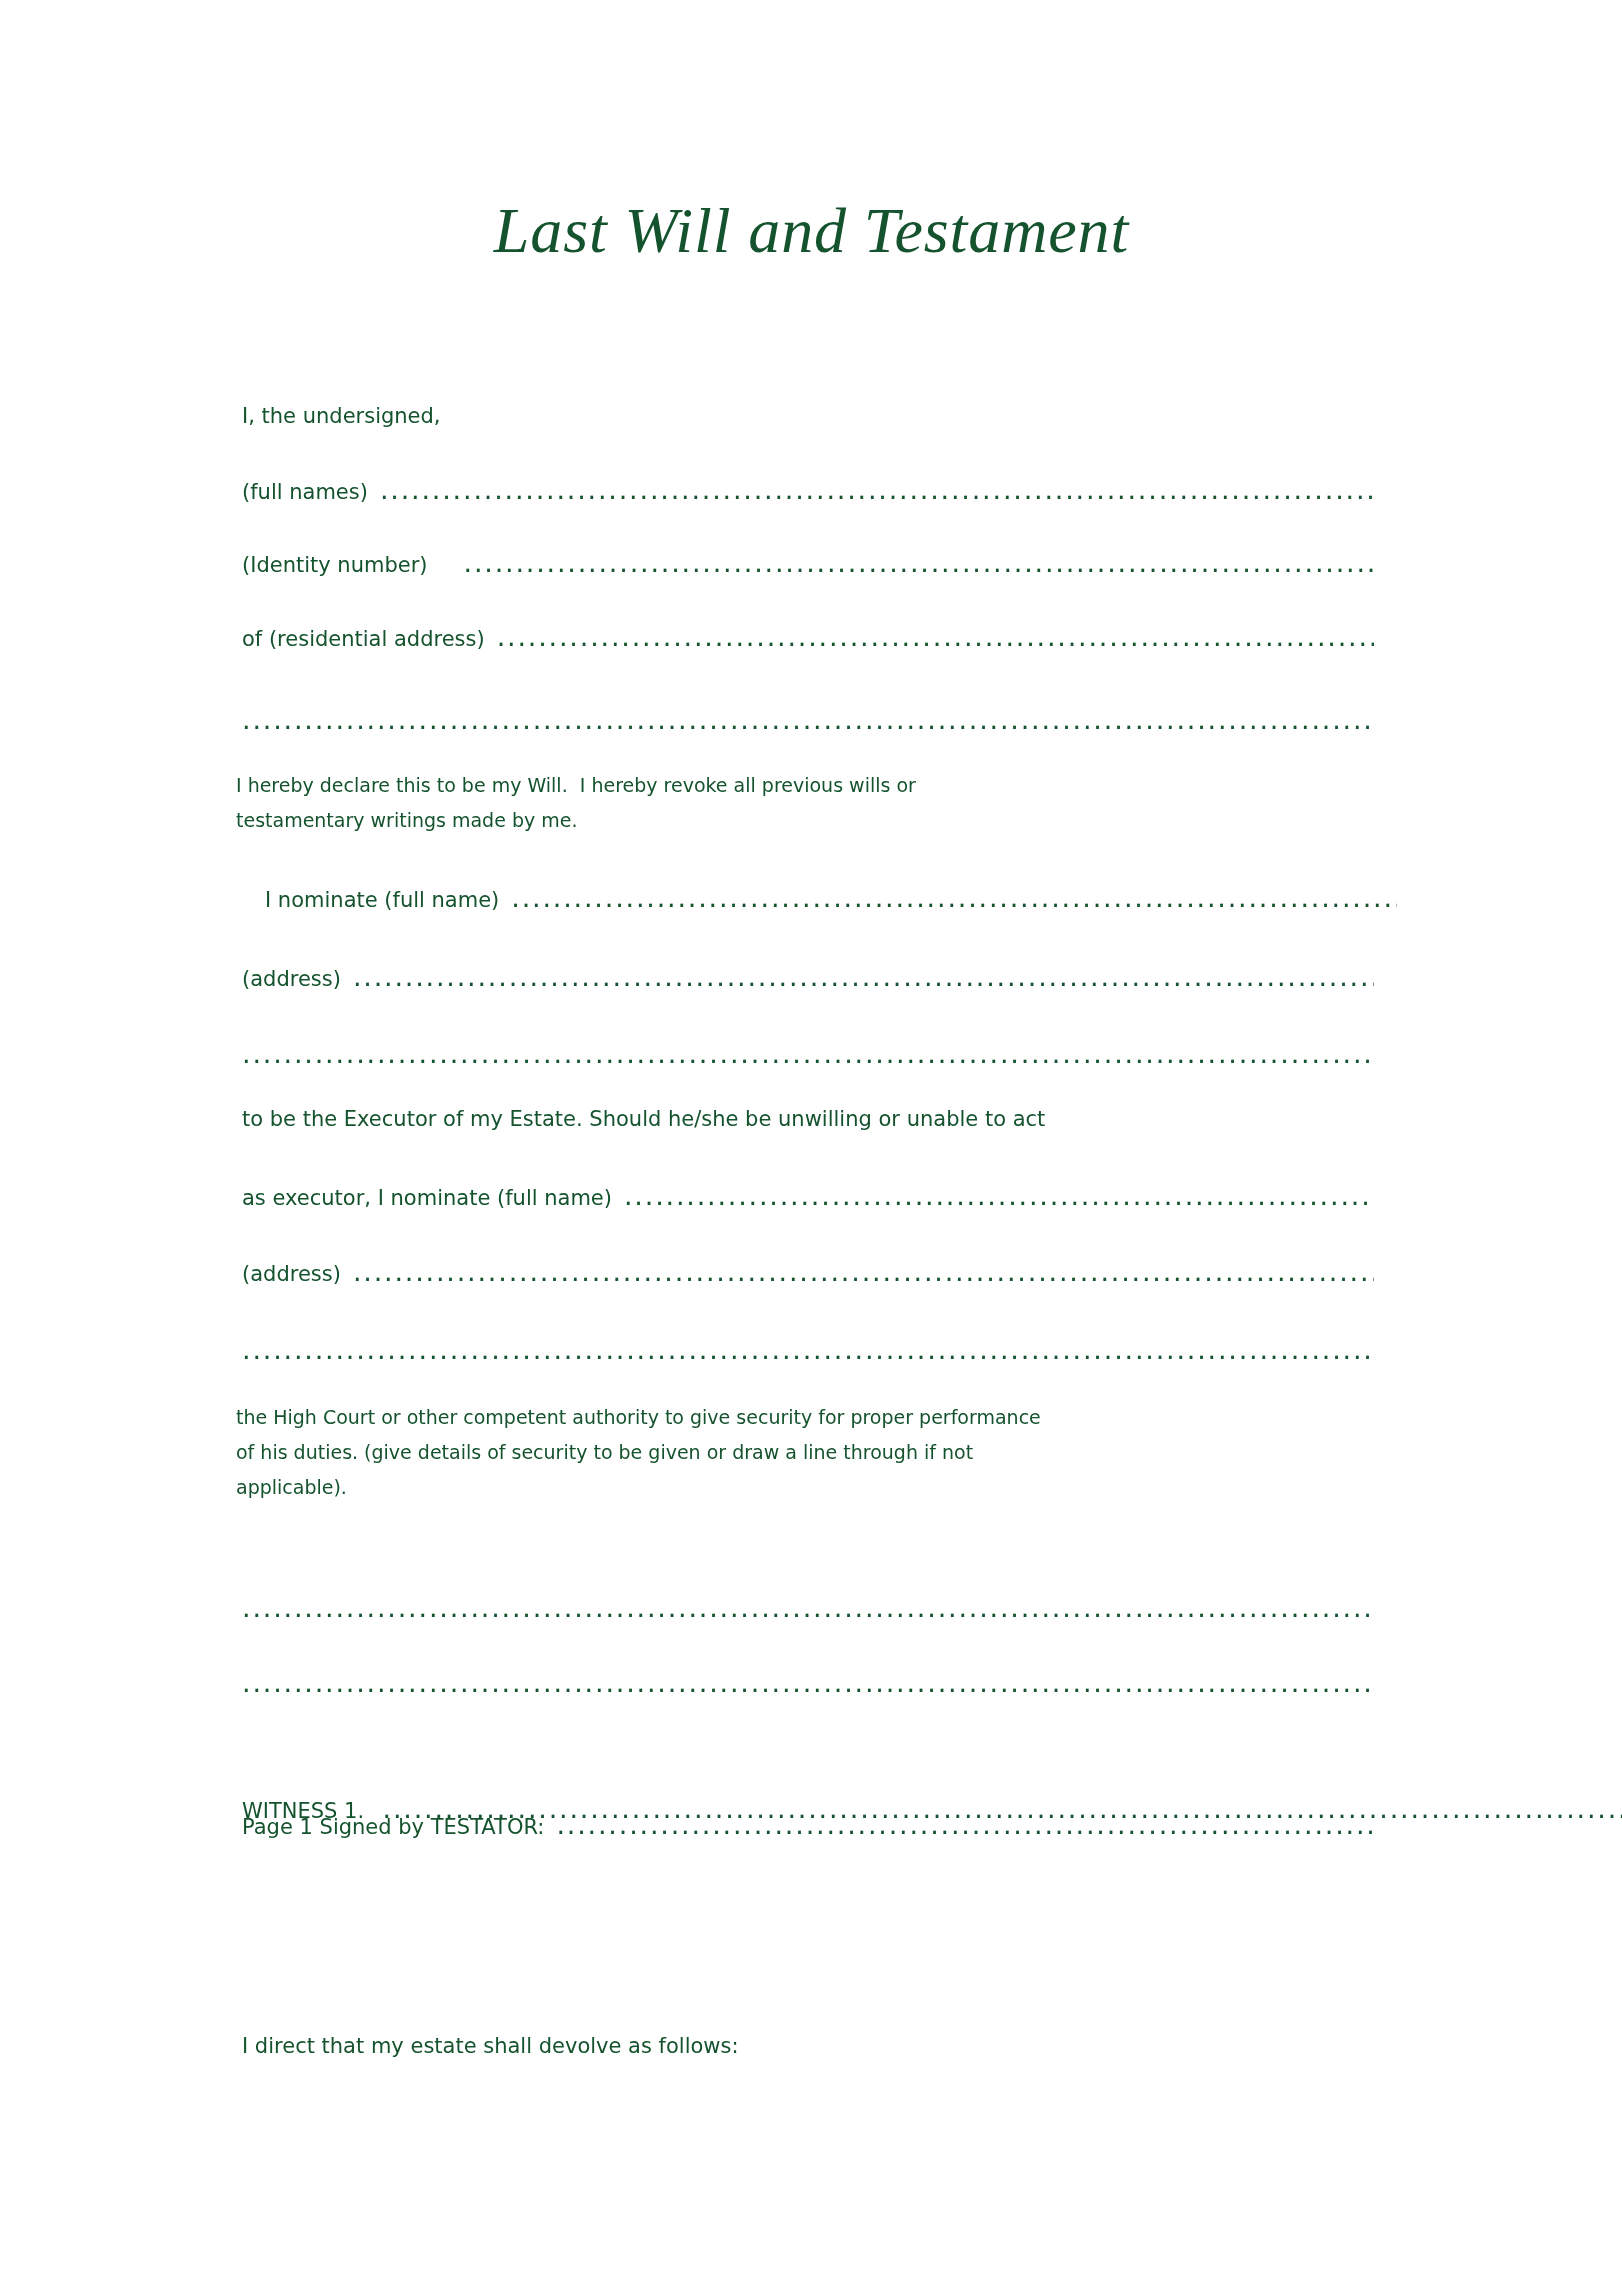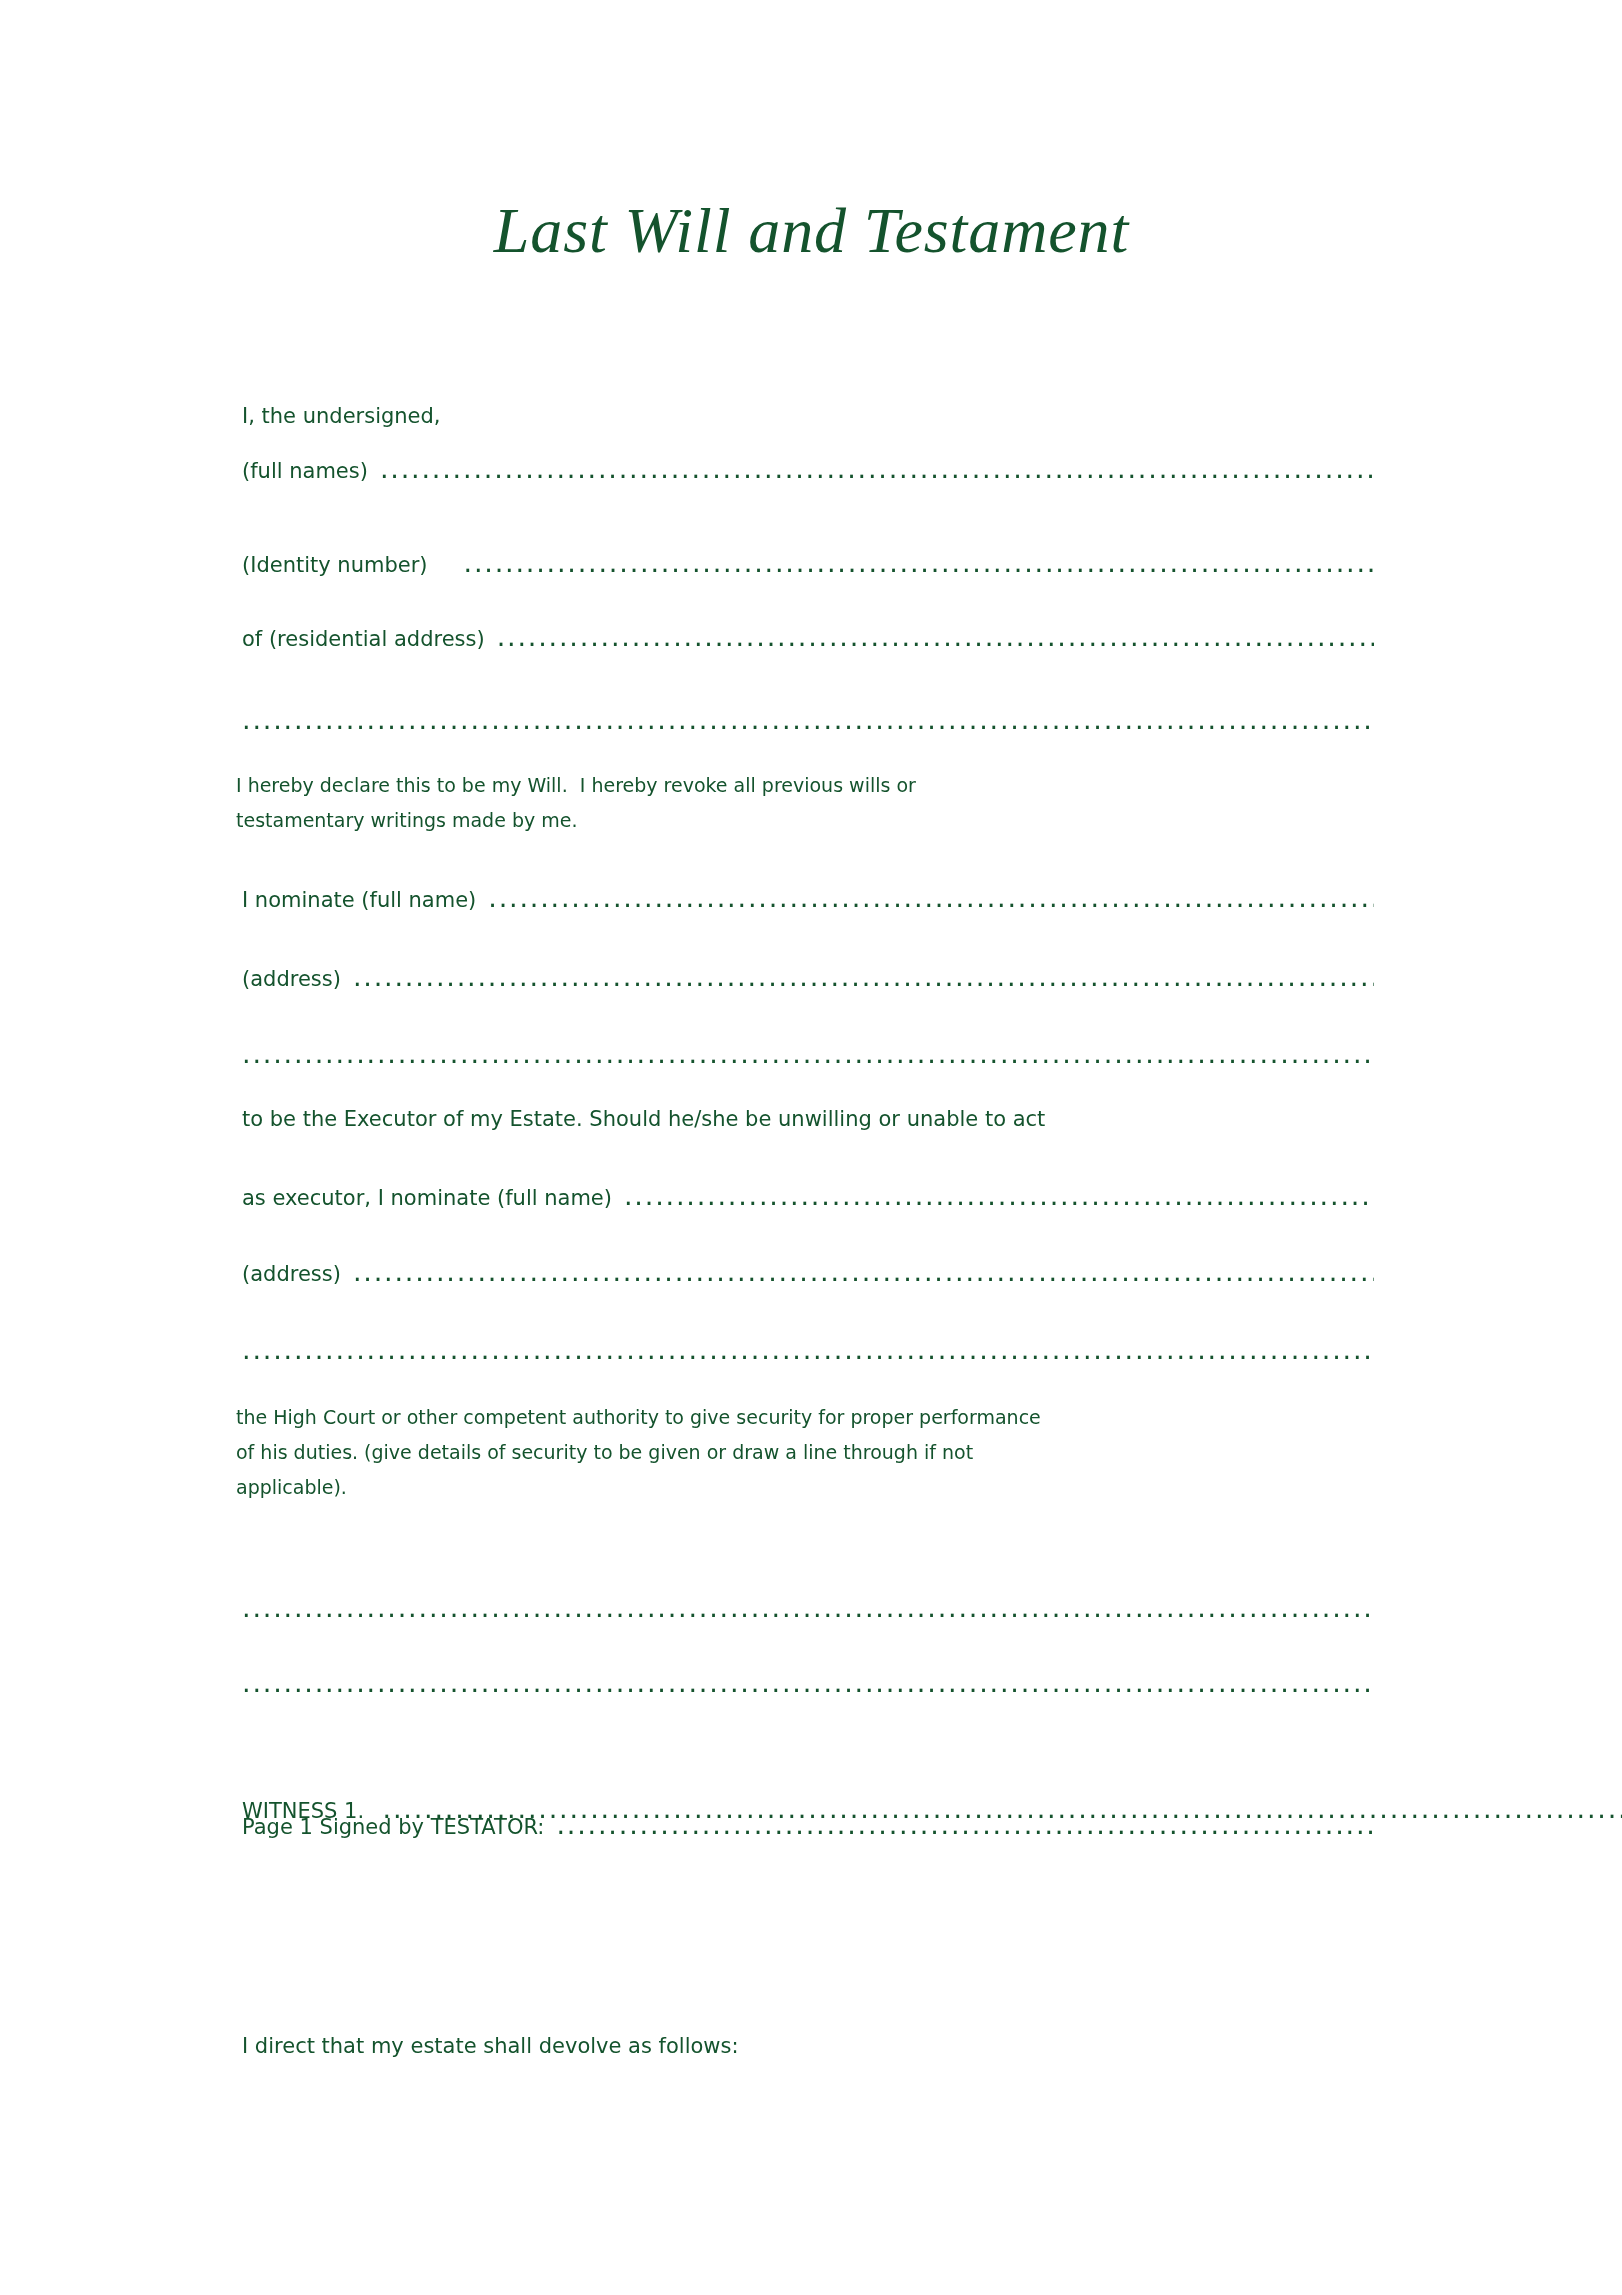--- a/index.html
+++ b/index.html
@@ -70,26 +70,26 @@
     line-height: 35px;
   }
   .pline { white-space: pre; }
   .ul {
     text-decoration: underline;
     text-underline-offset: 4.6px;
     text-decoration-thickness: 1.8px;
   }
   
   .y-undersigned { top: 399px; }
-  .y-fullnames   { top: 452px; }
+  .y-fullnames   { top: 473px; }
   .y-identity    { top: 546px; gap: 24px; }
   .y-resaddr     { top: 620px; }
   .y-dots1       { top: 703px; }
   .y-declare     { top: 768px; }
-  .y-nominate    { top: 881px; }
+  .y-nominate    { top: 881px; margin-left: 23px; }
   .y-address1    { top: 960px; }
   .y-dots2       { top: 1037px; }
   .y-executor    { top: 1102px; text-align: right; }
   .y-asexec      { top: 1179px; }
   .y-address2    { top: 1255px; }
   .y-dots3       { top: 1333px; }
   .y-security    { top: 1400px; }
   .y-dots4       { top: 1591px; }
   .y-dots5       { top: 1666px; }
   .y-testator    { top: 1808px; }

